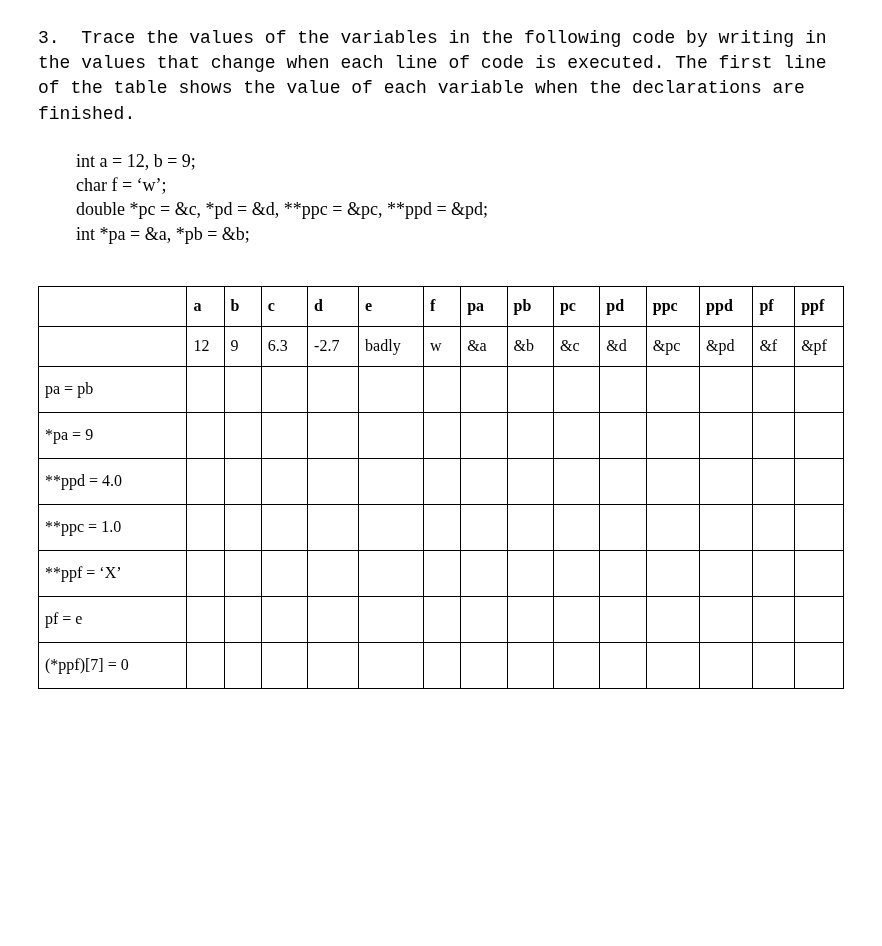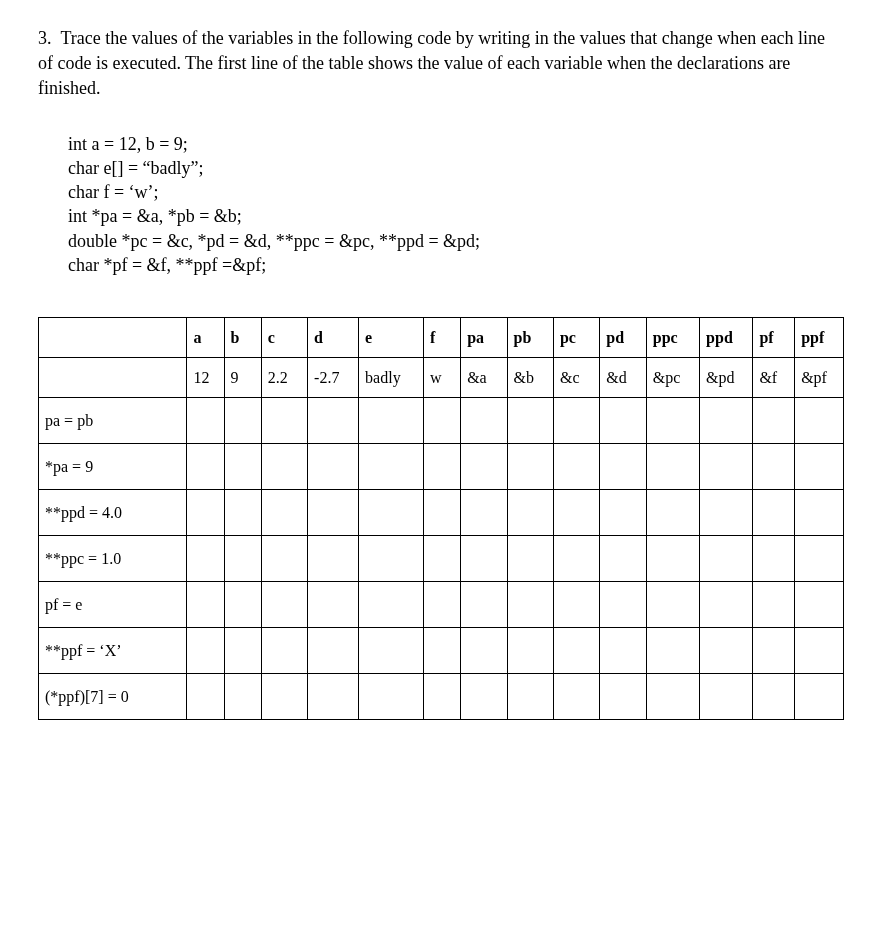--- a/index.html
+++ b/index.html
@@ -10,24 +10,25 @@
     body {
       font-family: "Times New Roman", Times, serif;
       font-size: 18px;
       color: #000;
       background: #fff;
       padding: 26px 38px;
       width: 882px;
     }
     .question-text {
       line-height: 1.4;
-      margin-bottom: 30px;
+      margin-bottom: 22px;
+      font-family: Liberation Mono, monospace;
     }
     .code-block {
-      margin-left: 30px;
+      margin-left: 38px;
       margin-bottom: 40px;
       line-height: 1.35;
     }
     table {
       border-collapse: collapse;
       width: 100%;
       font-size: 16px;
     }
     th, td {
       border: 1px solid #000;
@@ -66,25 +67,23 @@
   </style>
 </head>
 <body>
 
 <div class="question-text">
   <span>3.</span>&nbsp;&nbsp;<span>Trace the values of the variables in the following code by writing in the values that change when each line of code is executed. The first line of the table shows the value of each variable when the declarations are finished.</span>
 </div>
 
 <div class="code-block">
   <div>int a = 12, b = 9;</div>
-  <div>char e[] = “badly”;</div>
   <div>char f = ‘w’;</div>
+  <div>double *pc = &amp;c, *pd = &amp;d, **ppc = &amp;pc, **ppd = &amp;pd;</div>
   <div>int *pa = &amp;a, *pb = &amp;b;</div>
-  <div>double *pc = &amp;c, *pd = &amp;d, **ppc = &amp;pc, **ppd = &amp;pd;</div>
-  <div>char *pf = &amp;f, **ppf =&amp;pf;</div>
 </div>
 
 <table>
   <colgroup>
     <col class="first-col">
     <col class="col-a">
       <col class="col-b">
       <col class="col-c">
       <col class="col-d">
     <col class="col-e">
@@ -115,21 +114,21 @@
       <th>ppd</th>
       <th>pf</th>
       <th>ppf</th>
     </tr>
   </thead>
   <tbody>
     <tr class="initial-row">
       <td></td>
       <td>12</td>
       <td>9</td>
-      <td>2.2</td>
+      <td>6.3</td>
       <td>-2.7</td>
       <td>badly</td>
       <td>w</td>
       <td>&amp;a</td>
       <td>&amp;b</td>
       <td>&amp;c</td>
       <td>&amp;d</td>
       <td>&amp;pc</td>
       <td>&amp;pd</td>
       <td>&amp;f</td>
@@ -197,38 +196,38 @@
         <td></td>
         <td></td>
         <td></td>
         <td></td>
         <td></td>
         <td></td>
         <td></td>
         <td></td>
     </tr>
     <tr>
+      <td>**ppf = ‘X’</td>
+      <td></td>
+        <td></td>
+        <td></td>
+        <td></td>
+        <td></td>
+        <td></td>
+        <td></td>
+        <td></td>
+        <td></td>
+        <td></td>
+        <td></td>
+        <td></td>
+        <td></td>
+        <td></td>
+    </tr>
+    <tr>
       <td>pf = e</td>
-      <td></td>
-        <td></td>
-        <td></td>
-        <td></td>
-        <td></td>
-        <td></td>
-        <td></td>
-        <td></td>
-        <td></td>
-        <td></td>
-        <td></td>
-        <td></td>
-        <td></td>
-        <td></td>
-    </tr>
-    <tr>
-      <td>**ppf = ‘X’</td>
       <td></td>
         <td></td>
         <td></td>
         <td></td>
         <td></td>
         <td></td>
         <td></td>
         <td></td>
         <td></td>
         <td></td>

